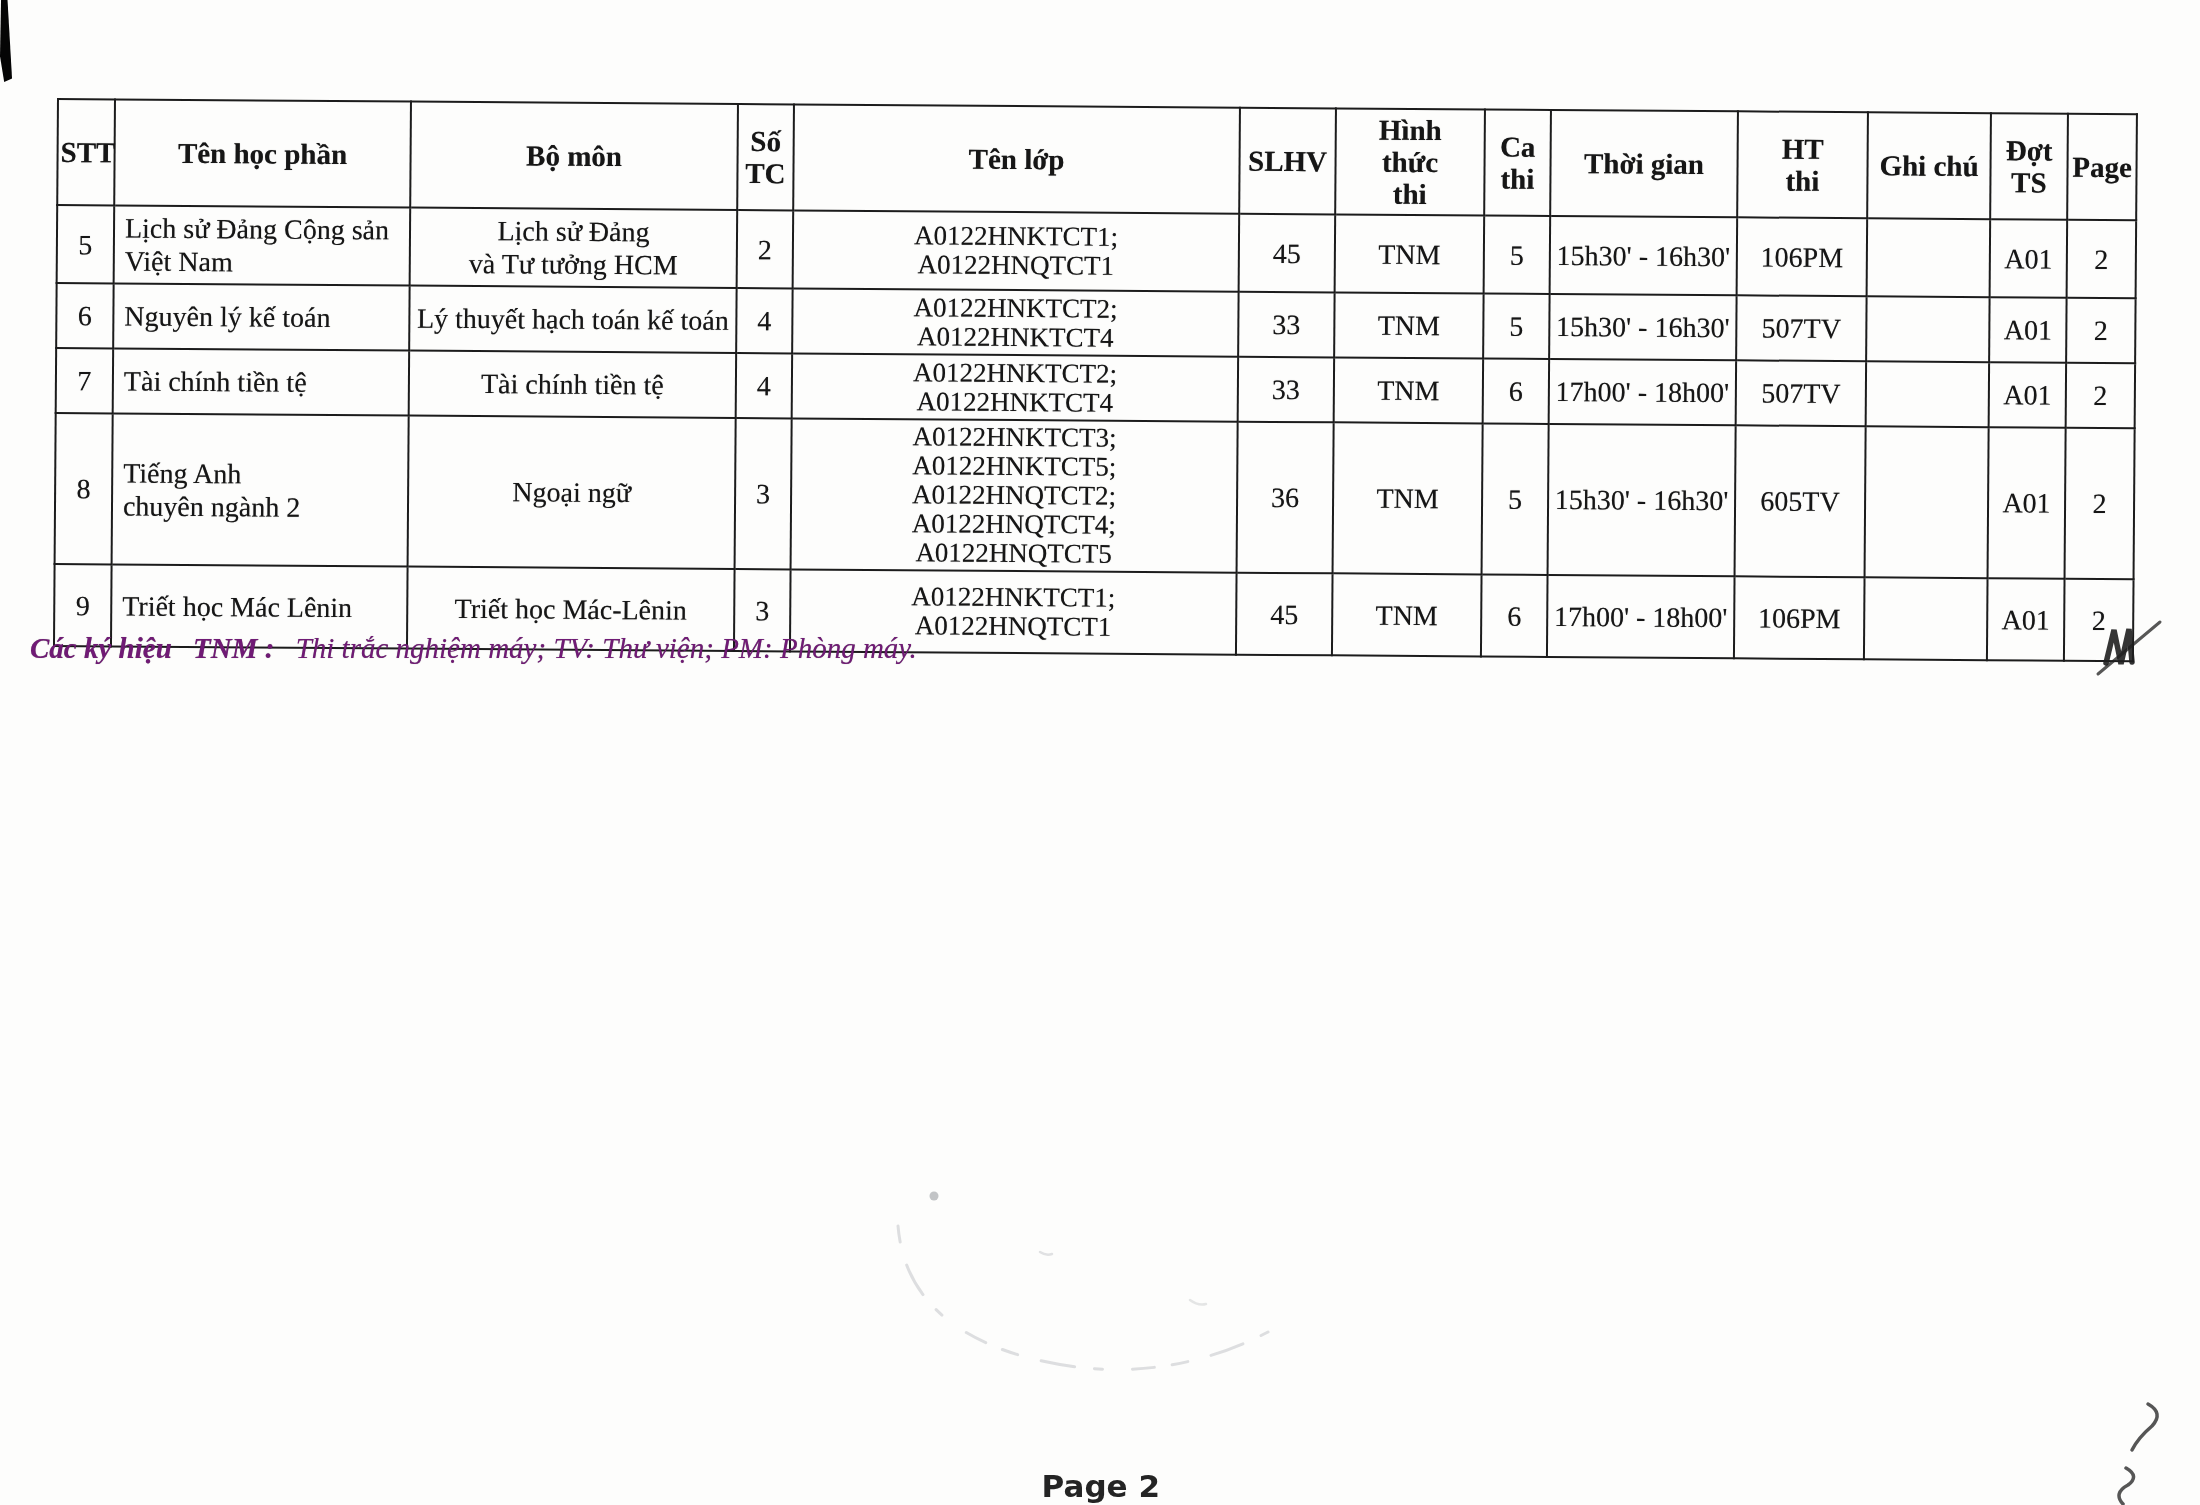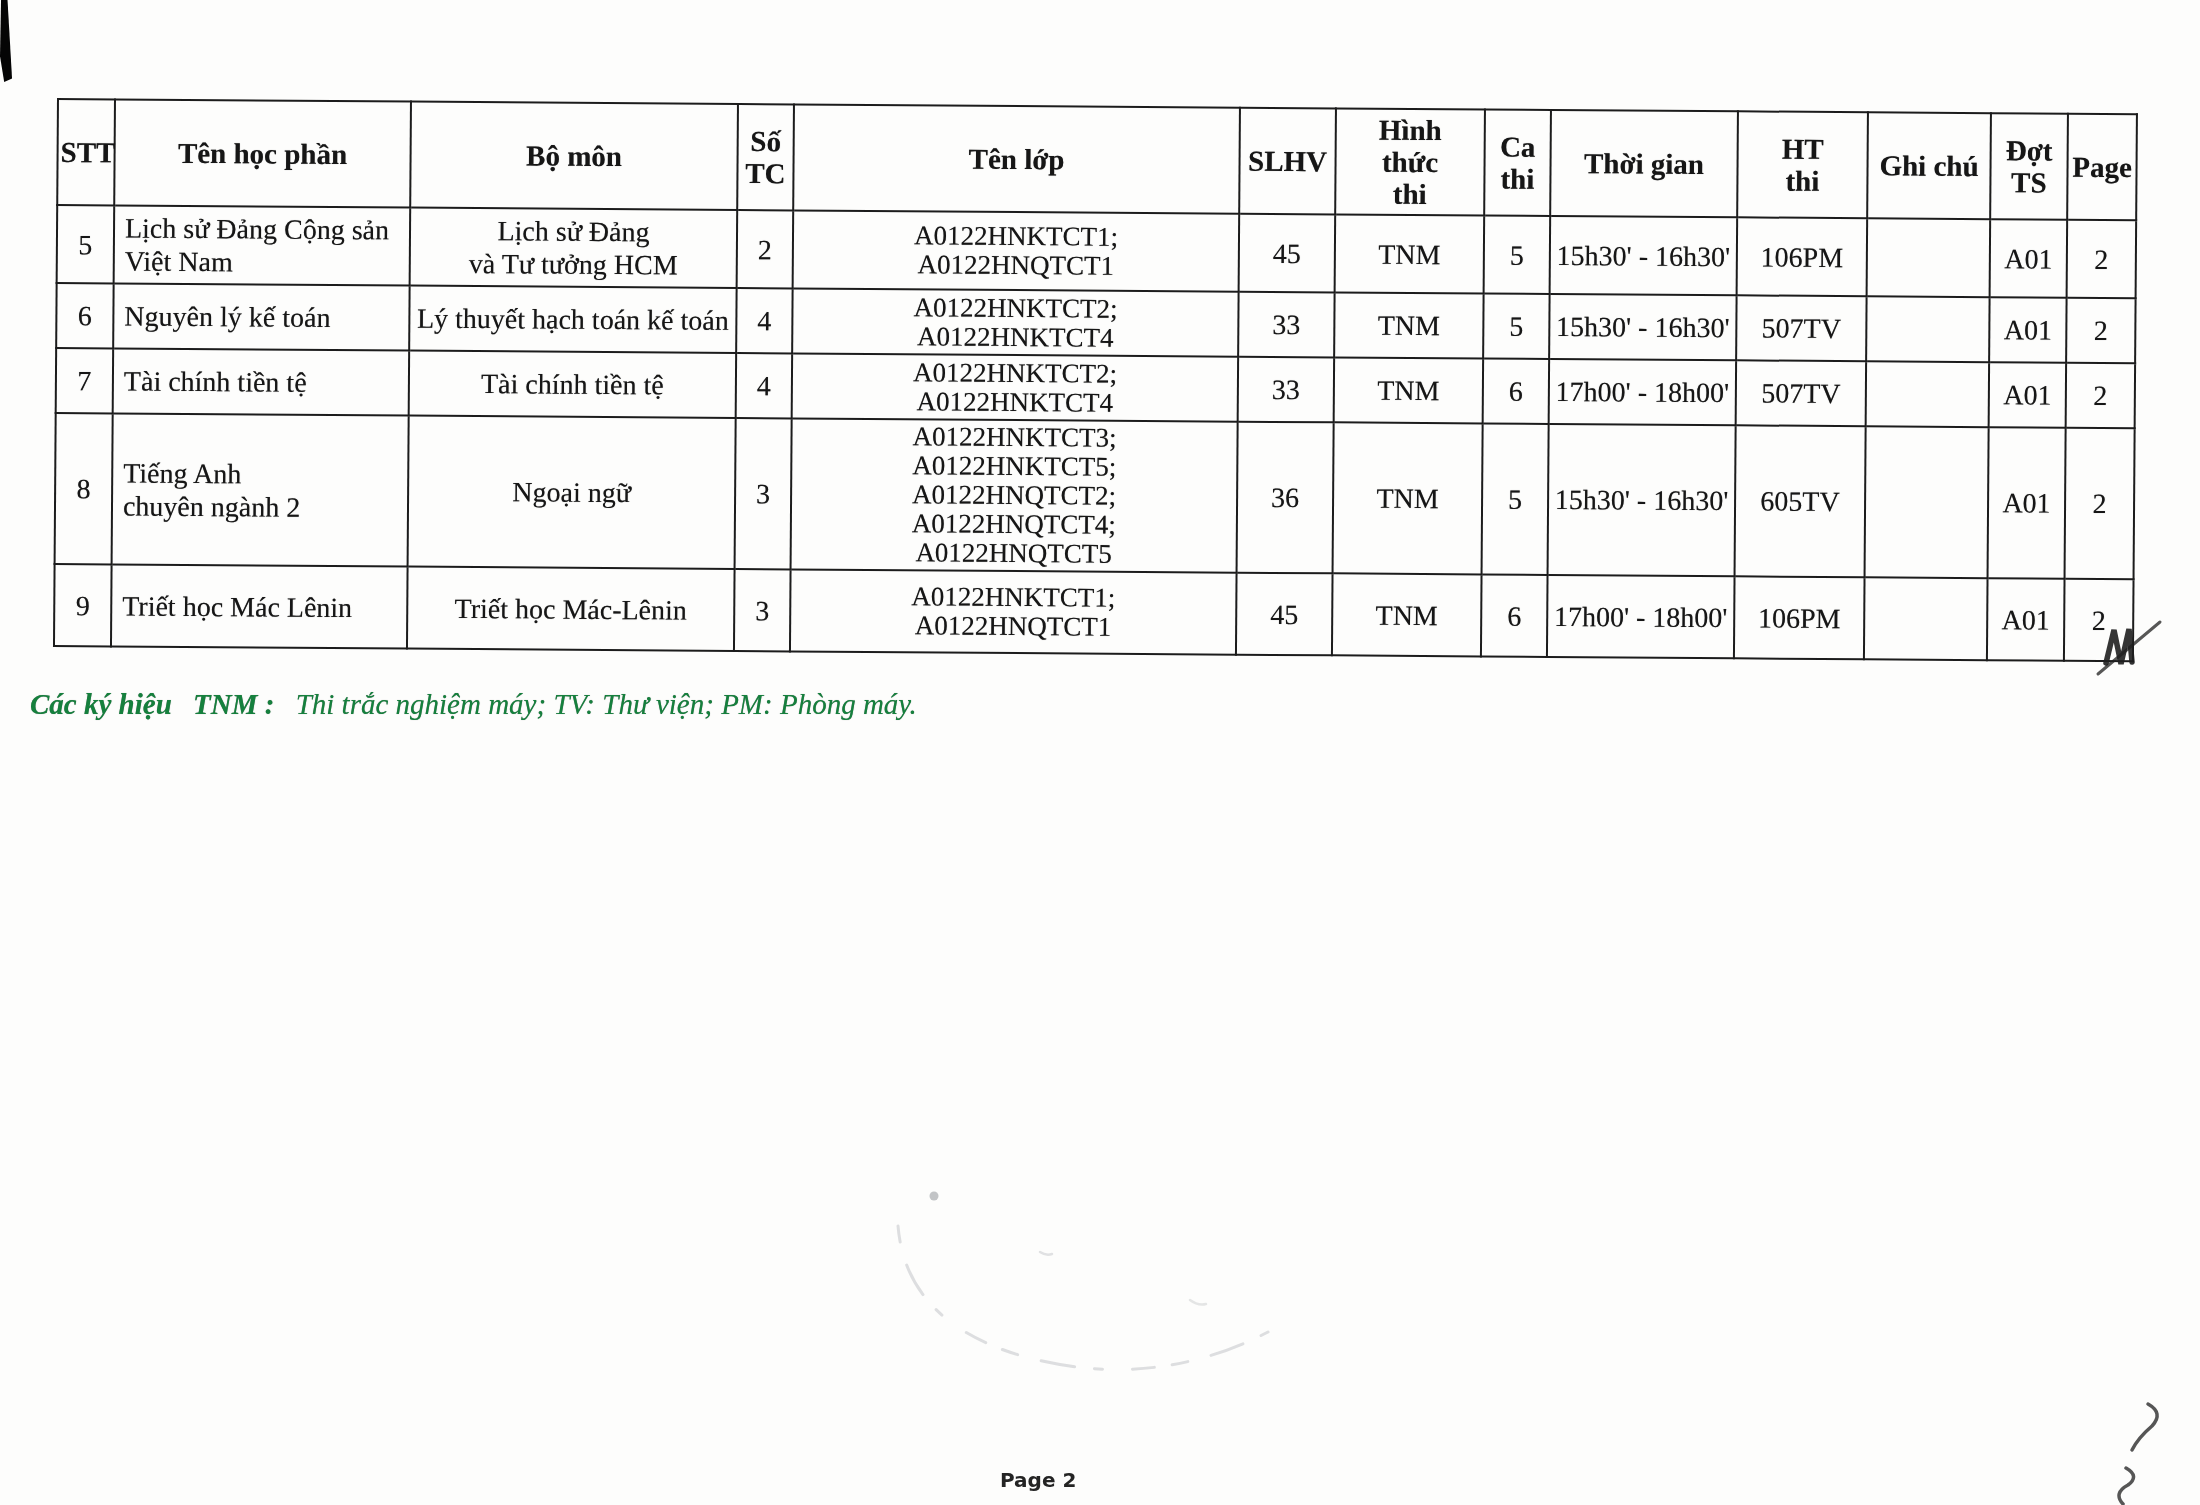--- a/index.html
+++ b/index.html
@@ -60,37 +60,37 @@
   }
   tr.h-row   { height:103px; }
   tr.row-5   { height:78px; }
   tr.row-6   { height:65px; }
   tr.row-7   { height:65px; }
   tr.row-8   { height:143px; }
   tr.row-9   { height:82px; }
 
   
   .legend{
-    position:absolute; left:30px; top:688px;
+    position:absolute; left:30px; top:632px;
     font-size:29px;
     font-style:italic;
-    color:#15803d;
+    color:#701a75;
     text-shadow:0 0 0.7px rgba(10,10,10,0.5);
     white-space:nowrap;
   }
   .legend .b{ font-weight:bold; }
   .legend .sp{ display:inline-block; width:14px; }
 
   
   .page-num{
     position:absolute; left:1000px; top:1468px; width:160px;
-    text-align:left;
+    text-align:right;
     font-family:"DejaVu Sans", sans-serif;
     font-weight:bold;
-    font-size:20px;
+    font-size:31px;
     color:#242424;
   }
 
   .marks-overlay{
     position:absolute; left:0; top:0; width:2200px; height:1505px;
     pointer-events:none;
   }
 </style>
 </head>
 <body>

